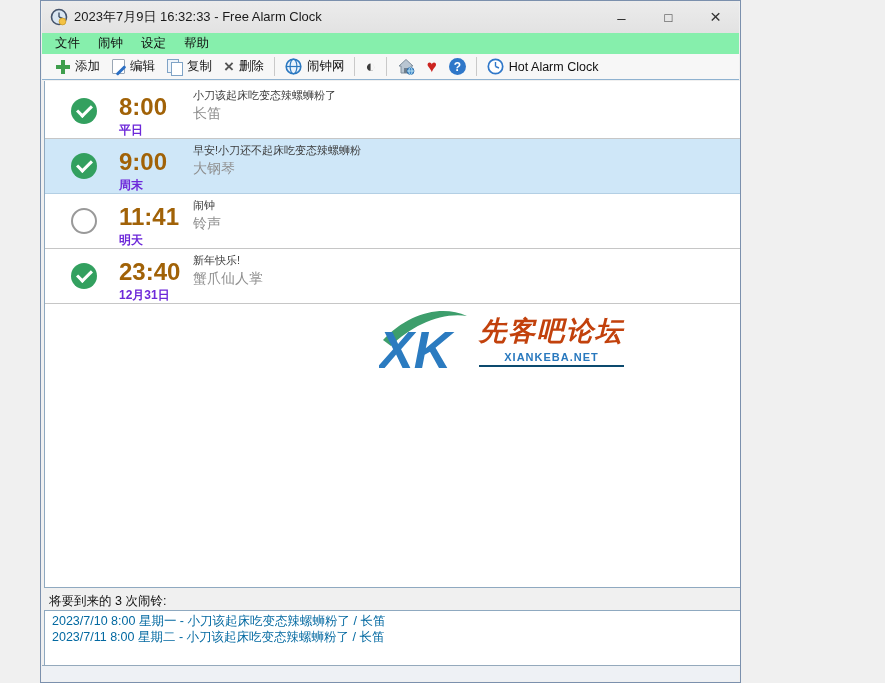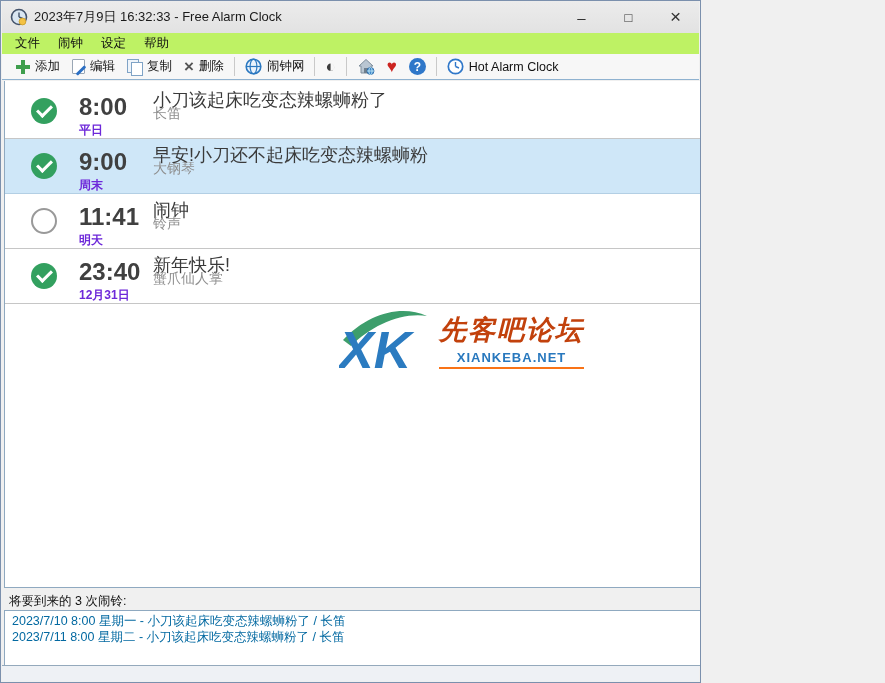--- a/index.html
+++ b/index.html
@@ -1,34 +1,34 @@
 <!DOCTYPE html>
 <html><head>
 <meta charset="utf-8">
 <style>
   * { margin:0; padding:0; box-sizing:border-box; }
   html,body { width:885px; height:683px; }
   body { font-family:"Liberation Sans","DejaVu Sans",sans-serif; background:#f0f0f0; }
   .window { position:relative; width:701px; height:683px; background:#f0f0f0;
-            border:1px solid #7b90ad; overflow:hidden; }
+            border:1px solid #7b90ad; overflow:hidden;margin-left:40px; }
 
   
   .titlebar { position:absolute; left:1px; right:1px; top:0; height:32px;
               background:linear-gradient(#ececec,#e2e2e2); display:flex; align-items:center; }
   .titlebar .appicon { margin:0 6px 0 8px; width:18px; height:18px; flex:0 0 auto; }
   .title-text { font-size:13px; color:#1a1a1a; }
   .winbtns { margin-left:auto; display:flex; height:100%; }
   .winbtn { width:47px; height:100%; display:flex; align-items:center; justify-content:center;
             font-size:15px; color:#333; cursor:default; }
   .winbtn.close { font-size:19px; }
   .winbtn.max { font-size:13px; }
 
   
   .menubar { position:absolute; left:1px; right:1px; top:32px; height:21px;
-             background:#bef264; display:flex; align-items:center; padding-left:4px; }
+             background:#86efac; display:flex; align-items:center; padding-left:4px; }
   .menu-item { padding:2px 9px; font-size:12.5px; color:#111; }
 
   
   .toolbar { position:absolute; left:1px; right:1px; top:53px; height:26px; background:#f7f7f7;
              border-bottom:1px solid #8fb2d0; display:flex; align-items:center; padding-left:8px; }
   .tbtn { display:flex; align-items:center; gap:5px; padding:2px 6px; font-size:12.5px; color:#111;justify-content:space-between; }
   .tsep { width:1px; height:19px; background:#c9c9c9; margin:0 4px; }
 
   .plus-ic { position:relative; width:14px; height:14px; }
   .plus-ic:before, .plus-ic:after { content:""; position:absolute; background:#3f9e4d; }
@@ -54,31 +54,31 @@
   
   .alarm-list { position:absolute; left:3px; top:80px; width:879px; height:507px;
                 background:#fff; border:1px solid #8fa9c0; border-top:none; padding-top:3px; }
   .alarm-row { position:relative; height:55px; border-bottom:1px solid #c6c6c6; background:#fff; }
   .alarm-row.selected { background:#cfe7f8; border-bottom-color:#b3cfe4; }
   .chk { position:absolute; left:26px; top:14px; width:26px; height:26px; border-radius:50%; }
   .chk.on { background:#33a05f; }
   .chk.on:after { content:""; position:absolute; left:6px; top:7px; width:12px; height:6px;
                   border-left:3px solid #fff; border-bottom:3px solid #fff; transform:rotate(-45deg); }
   .chk.off { background:#fff; border:2px solid #999; }
-  .a-time { position:absolute; left:74px; top:9px; font-size:24px; font-weight:bold; color:#404040; }
+  .a-time { position:absolute; left:74px; top:9px; font-size:24px; font-weight:bold; color:#a16207; }
   .a-sched { position:absolute; left:74px; top:38px; font-size:12px; font-weight:bold; color:#6d28d9; white-space:nowrap; }
-  .a-title { position:absolute; left:148px; top:4px; font-size:18px; color:#3a3a3a; white-space:nowrap; }
+  .a-title { position:absolute; left:148px; top:4px; font-size:11px; color:#3a3a3a; white-space:nowrap; }
   .a-sound { position:absolute; left:148px; top:21px; font-size:14px; color:#8f8f8f; white-space:nowrap; }
 
   
   .watermark { position:absolute; left:338px; top:305px; display:flex; align-items:center; gap:8px; pointer-events:none;text-align:center; }
   .wm-text { display:flex; flex-direction:column; }
   .wm-name { color:#c2410c; font-weight:bold; font-style:italic; font-size:27px; letter-spacing:2px; white-space:nowrap; }
-  .wm-url { color:#2878be; font-weight:bold; font-size:13px; letter-spacing:1px;
-            border-bottom:2px solid #f97316; padding-bottom:2px; margin-top:2px; white-space:nowrap; }
+  .wm-url { color:#2878be; font-weight:bold; font-size:11px; letter-spacing:1px;
+            border-bottom:2px solid #0c4a6e; padding-bottom:2px; margin-top:2px; white-space:nowrap; }
 
   
   .upcoming-label { position:absolute; left:8px; top:592px; font-size:12.5px; color:#111; }
   .upcoming-box { position:absolute; left:3px; top:609px; width:879px; height:56px;
                   background:#fff; border:1px solid #8fa9c0; padding:2px 7px; }
   .upcoming-line { font-size:12.5px; color:#0369a1; line-height:16px; white-space:nowrap; }
 
   .statusbar { position:absolute; left:1px; right:1px; bottom:1px; height:16px;
                background:#eef1f5; border-top:1px solid #94a9bc; }
 </style>

